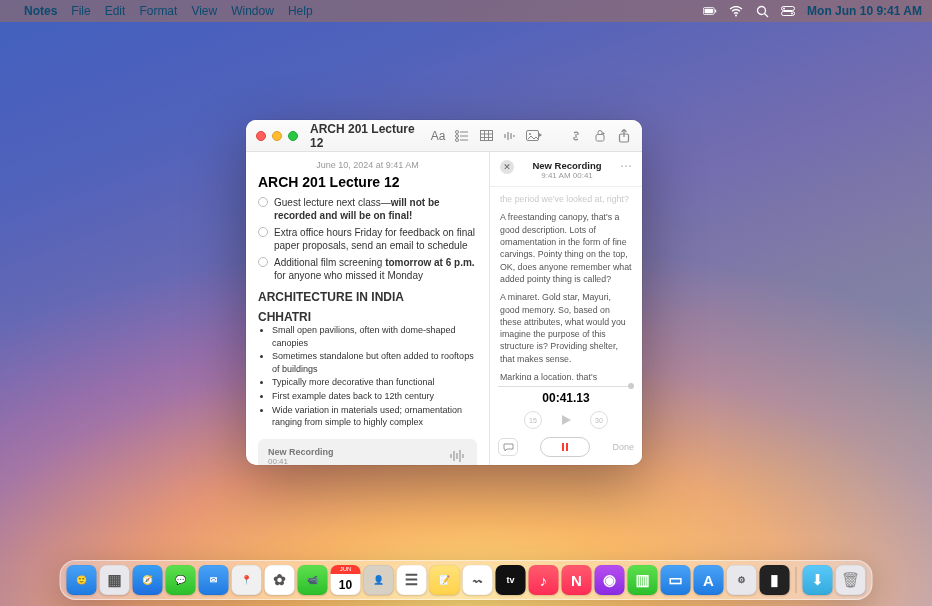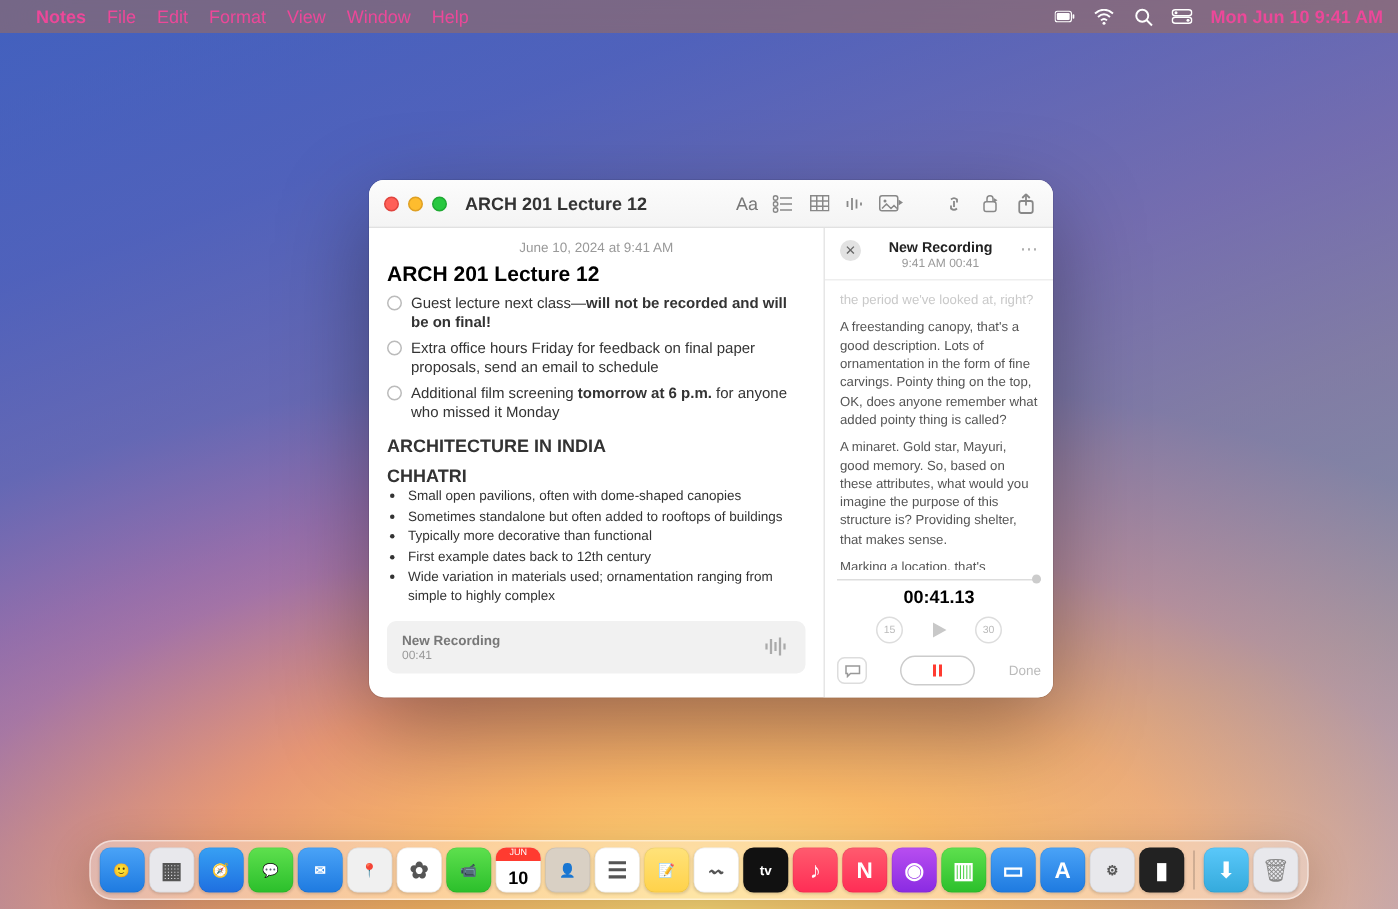--- a/index.html
+++ b/index.html
@@ -13,21 +13,21 @@
     radial-gradient(ellipse 80% 60% at 50% 100%, rgba(255,220,120,0.9) 0%, rgba(255,180,100,0.7) 25%, rgba(230,140,120,0.5) 45%, rgba(120,100,200,0.5) 70%, rgba(60,100,200,0.6) 100%),
     linear-gradient(160deg, #4a5bb0 0%, #6d5ea8 20%, #c87a8a 45%, #e8a070 60%, #f0c870 80%, #f8e0a0 100%);
 }
 
 
 .menubar {
   position: absolute; top: 0; left: 0; right: 0; height: 22px;
   background: rgba(160,110,90,0.55);
   backdrop-filter: blur(20px);
   display: flex; align-items: center; padding: 5px 10px;
-  color: #ec4899; font-size: 12px; font-weight: 500;
+  color: #0c4a6e; font-size: 12px; font-weight: 500;
 }
 .menubar .left { display: flex; align-items: center; gap: 14px; }
 .menubar .left .apple { font-size: 13px; }
 .menubar .left .appname { font-weight: 700; }
 .menubar .right { margin-left: auto; display: flex; align-items: center; gap: 12px; }
 .menubar .right .icon { width: 14px; height: 14px; display: inline-flex; align-items: center; justify-content: center; }
 .menubar .datetime { font-weight: 600; }
 
 
 .dock-wrap {
@@ -41,21 +41,21 @@
 .dock-item {
   width: 30px; height: 30px; border-radius: 7px;
   display: flex; align-items: center; justify-content: center;
   font-size: 15px; color: #fff;
   box-shadow: inset 0 0 0 0.5px rgba(0,0,0,0.08), 0 1px 2px rgba(0,0,0,0.15);
 }
 .dock-sep { width: 1px; height: 26px; background: rgba(0,0,0,0.2); margin: 0 3px; }
 
 
 .window {
-  position: absolute; top: 120px; left: 246px; width: 456px; height: 345px;
+  position: absolute; top: 120px; left: 246px; width: 396px; height: 345px;
   background: #fff; border-radius: 10px; overflow: hidden;
   box-shadow: 0 20px 60px rgba(0,0,0,0.35), 0 0 0 0.5px rgba(0,0,0,0.1);
   display: flex; flex-direction: column;
 }
 .titlebar {
   height: 32px; background: linear-gradient(#fcfcfc,#f4f4f4);
   border-bottom: 0.5px solid #e1e1e1;
   display: flex; align-items: center; padding: 0 10px; gap: 8px;
 }
 .traffic { display: flex; gap: 6px; }

